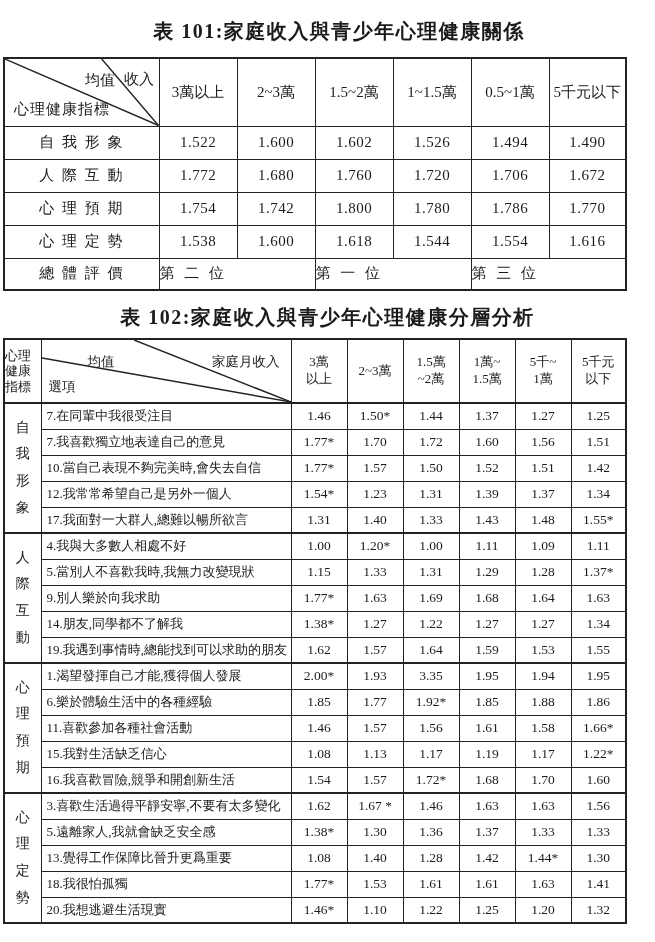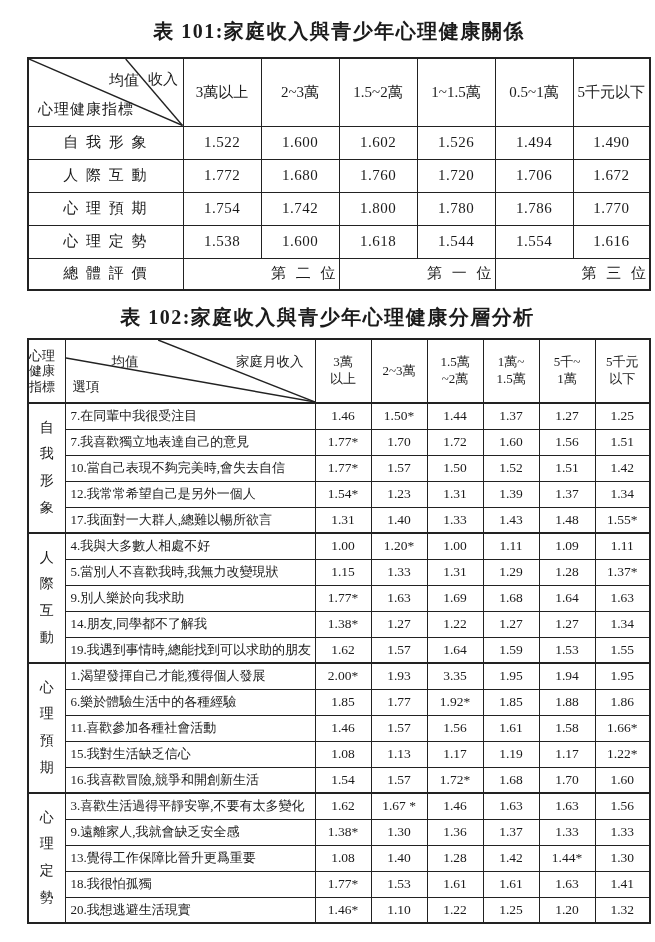--- a/index.html
+++ b/index.html
@@ -12,33 +12,33 @@
 
   .title {
     text-align:center; font-weight:700; letter-spacing:1.5px;
     font-size:20px; margin:0;
   }
   .t1 { padding-top:18px; padding-bottom:12px;padding-left:23px; }
   .t2 { padding-top:13px; padding-bottom:7px; }
 
   table {
     border-collapse:collapse; table-layout:fixed;
-    margin-left:27px; width:622px;
+    margin-left:3px; width:622px;
     border:2.5px solid #222;
   }
   td, th { border:1.5px solid #222; padding:0; font-weight:normal; vertical-align:middle; overflow:hidden; }
 
   
   .t101 tr.hdr   { height:68px; }
   .t101 tr.body  { height:33px; }
   .t101 tr.sum   { height:32px; }
   .t101 .ch      { font-size:15px; text-align:center; }
   .t101 .rl      { font-size:15px; text-align:center; letter-spacing:2px; }
   .t101 .val     { font-size:15px; text-align:center; letter-spacing:0.5px; }
-  .t101 .rank    { font-size:15px; text-align:right; letter-spacing:3px; }
+  .t101 .rank    { font-size:15px; text-align:left; letter-spacing:3px; }
 
   .corner { position:relative; }
   .corner svg { position:absolute; left:0; top:0; width:100%; height:100%; display:block; }
   .corner span { position:absolute; white-space:nowrap; }
 
   .t101 .c-mean   { top:12px;  left:80px;  font-size:15px; }
   .t101 .c-income { top:11px;  left:119px; font-size:15px;text-align:right; }
   .t101 .c-ind    { bottom:7px; left:9px;  font-size:15px; letter-spacing:1px; }
 
   
@@ -332,21 +332,21 @@
 勢</th>
       <td class="q">3.喜歡生活過得平靜安寧,不要有太多變化</td>
       <td class="val">1.62</td>
       <td class="val">1.67 *</td>
       <td class="val">1.46</td>
       <td class="val">1.63</td>
       <td class="val">1.63</td>
       <td class="val">1.56</td>
     </tr>
     <tr class="body">
-      <td class="q">9.遠離家人,我就會缺乏安全感</td>
+      <td class="q">5.遠離家人,我就會缺乏安全感</td>
       <td class="val">1.38*</td>
       <td class="val">1.30</td>
       <td class="val">1.36</td>
       <td class="val">1.37</td>
       <td class="val">1.33</td>
       <td class="val">1.33</td>
     </tr>
     <tr class="body">
       <td class="q">13.覺得工作保障比晉升更爲重要</td>
       <td class="val">1.08</td>

